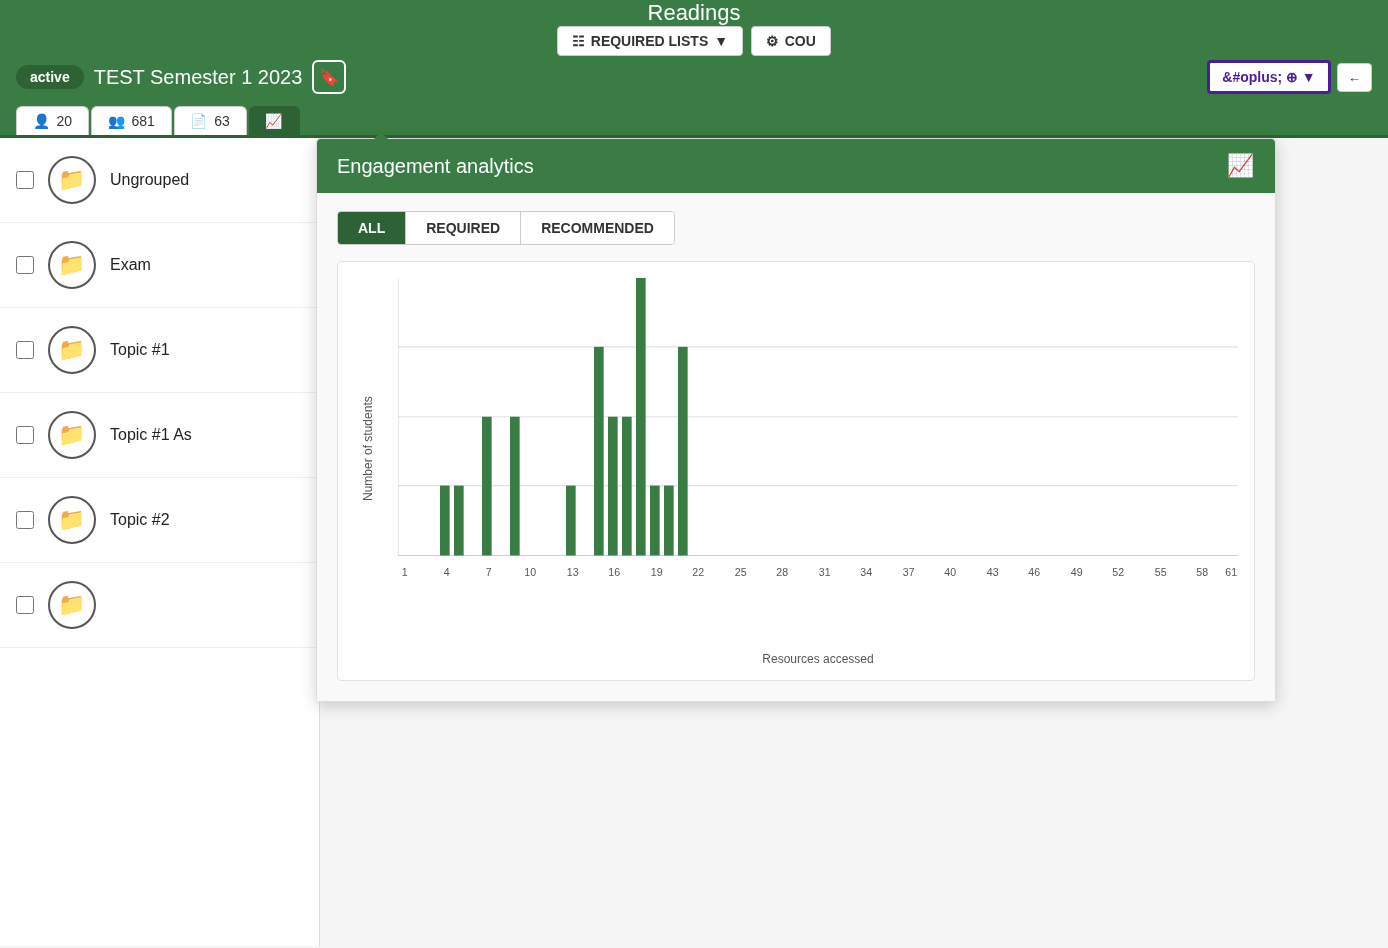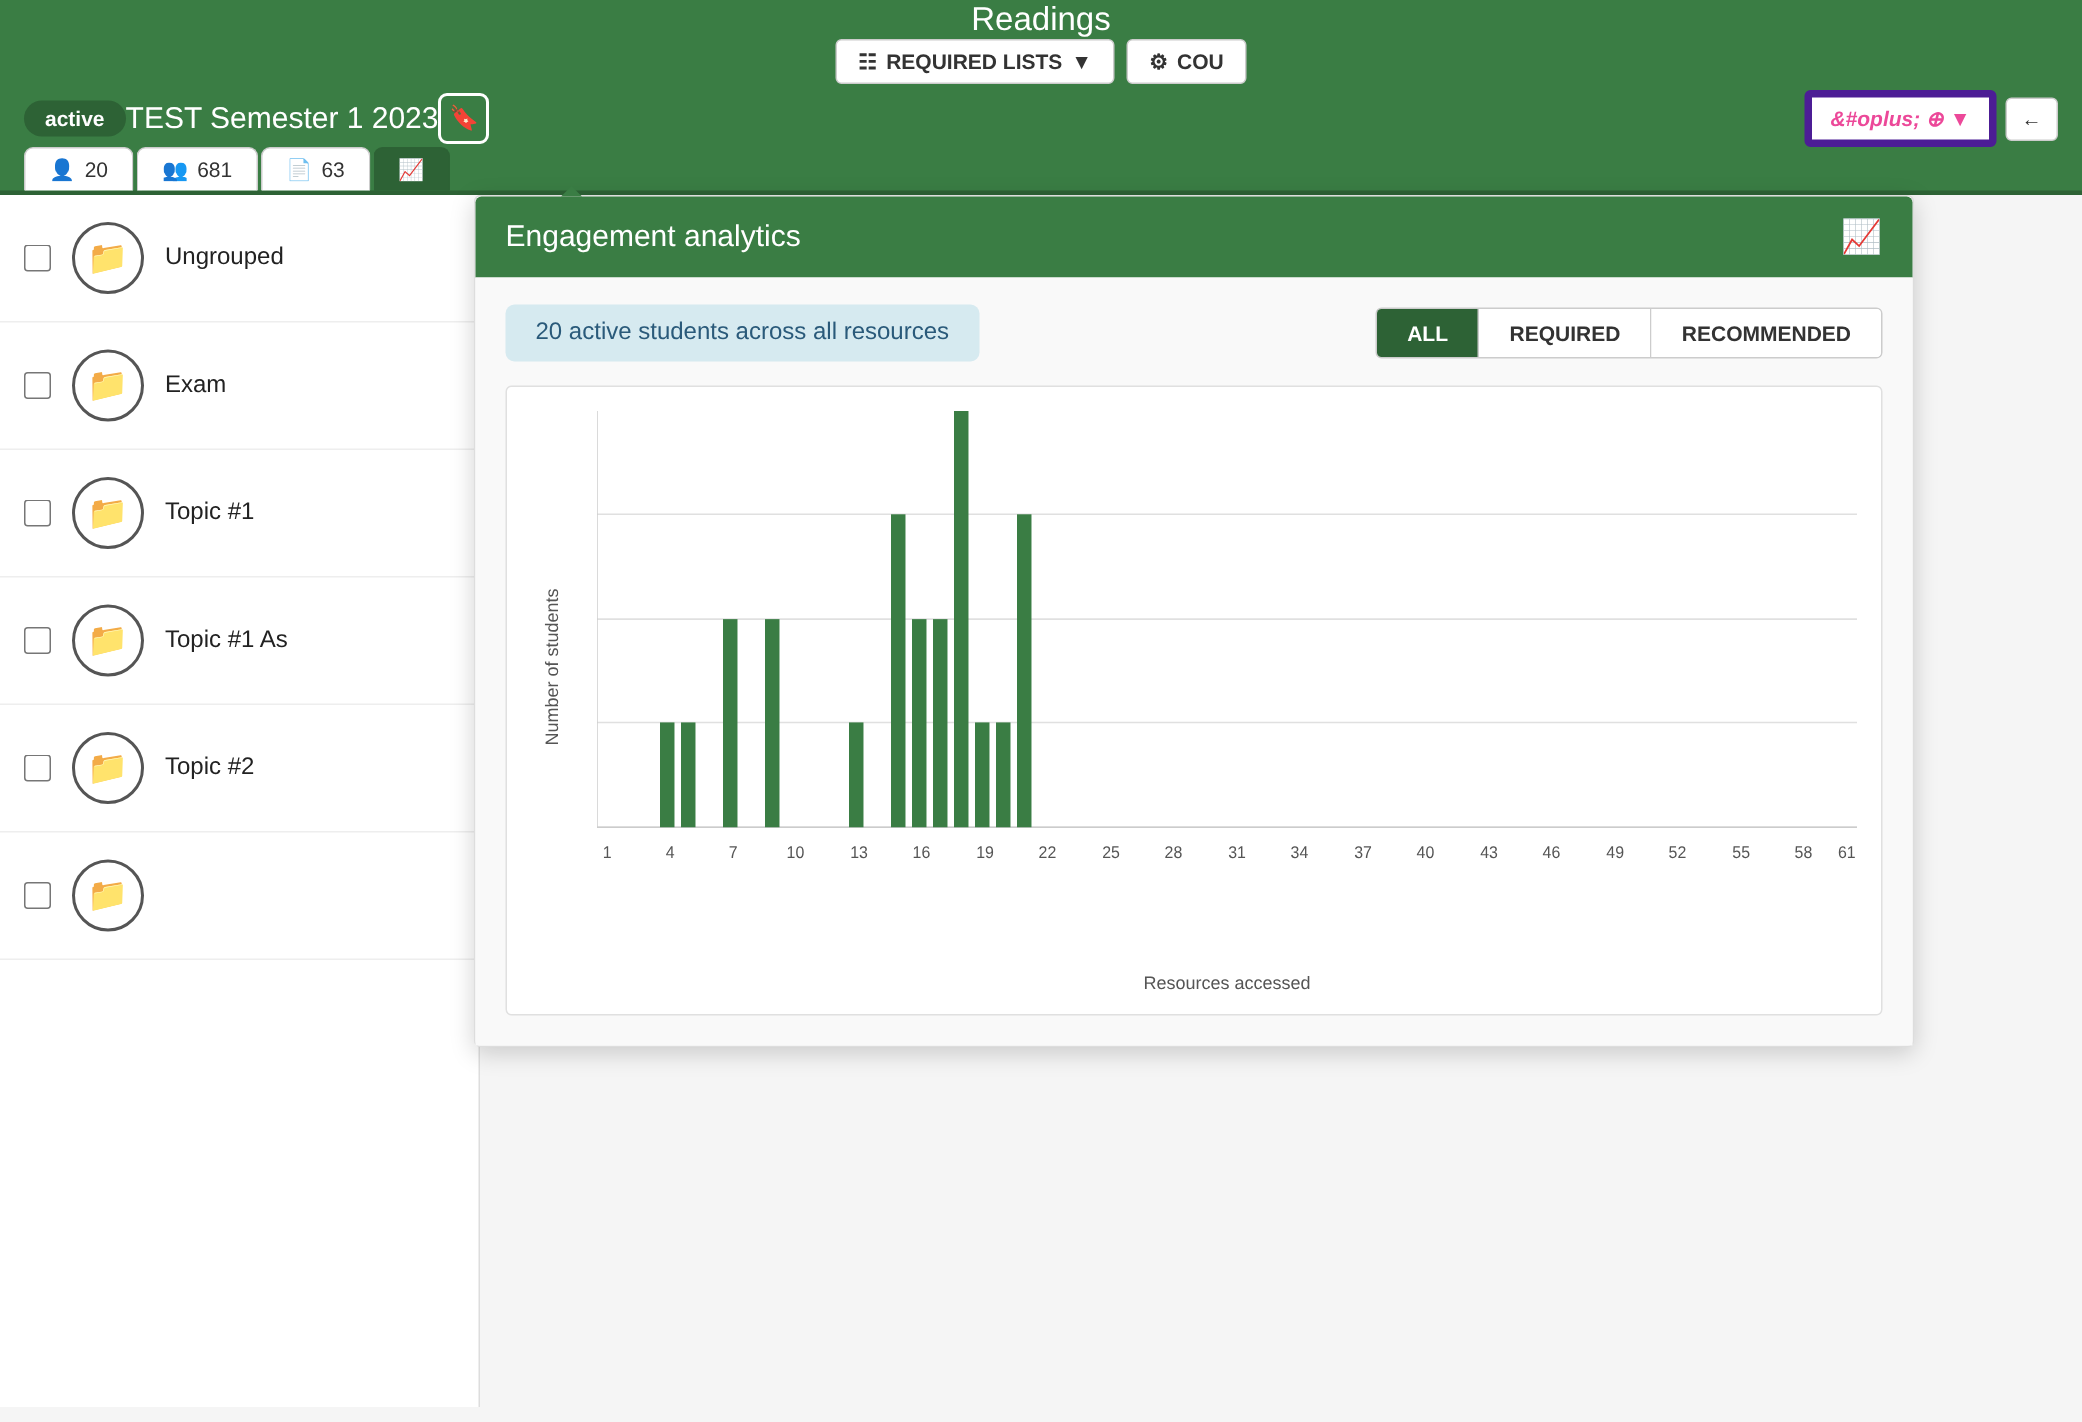--- a/index.html
+++ b/index.html
@@ -55,21 +55,22 @@
 
     
     .sub-header {
       background: #3a7d44;
       padding: 8px 16px 0 16px;
       border-bottom: 3px solid #2d6235;
     }
     .sub-header-row1 {
       display: flex;
       align-items: center;
-      margin-bottom: 0;
+      gap: 10px;
+      margin-bottom: 12px;
     }
     .active-badge {
       background: #2d6235;
       color: white;
       border-radius: 20px;
       padding: 4px 14px;
       font-size: 14px;
       font-weight: 600;
     }
     .semester-title {
@@ -91,31 +92,30 @@
       font-size: 16px;
     }
     .header-right-actions {
       margin-left: auto;
       display: flex;
       align-items: center;
       gap: 6px;
     }
     .add-btn {
       background: white;
-      color: #ec4899;
-      border: 5px solid #4c1d95;
+      color: #4c1d95;
+      border: 3px solid #4c1d95;
       border-radius: 4px;
       padding: 6px 12px;
       font-size: 14px;
       font-weight: 600;
       display: flex;
       align-items: center;
       gap: 4px;
       cursor: pointer;
-      font-style: italic;
     }
     .back-btn {
       background: white;
       color: #333;
       border: 1px solid #ccc;
       border-radius: 4px;
       padding: 6px 10px;
       cursor: pointer;
     }
 
@@ -389,21 +389,20 @@
     </div>
   </div>
 
   <div class="analytics-panel">
     <div class="analytics-header">
       <span class="analytics-header-title">Engagement analytics</span>
       <span class="analytics-header-icon">📈</span>
     </div>
     <div class="analytics-body">
       <div class="analytics-top-row">
-        <div class="active-students-badge">20 active students across all resources</div>
         <div class="filter-tabs">
           <button class="filter-tab active">ALL</button>
           <button class="filter-tab">REQUIRED</button>
           <button class="filter-tab">RECOMMENDED</button>
         </div>
       </div>
 
       <div class="chart-container">
         <div class="chart-y-label">Number of students</div>
         <div class="chart-inner">

